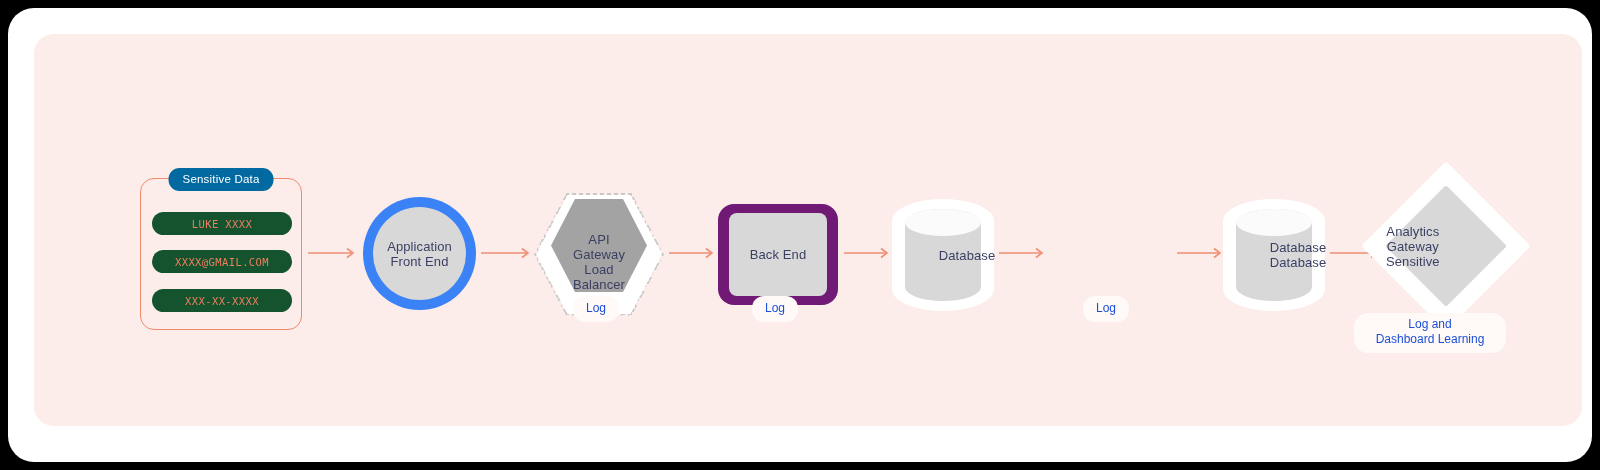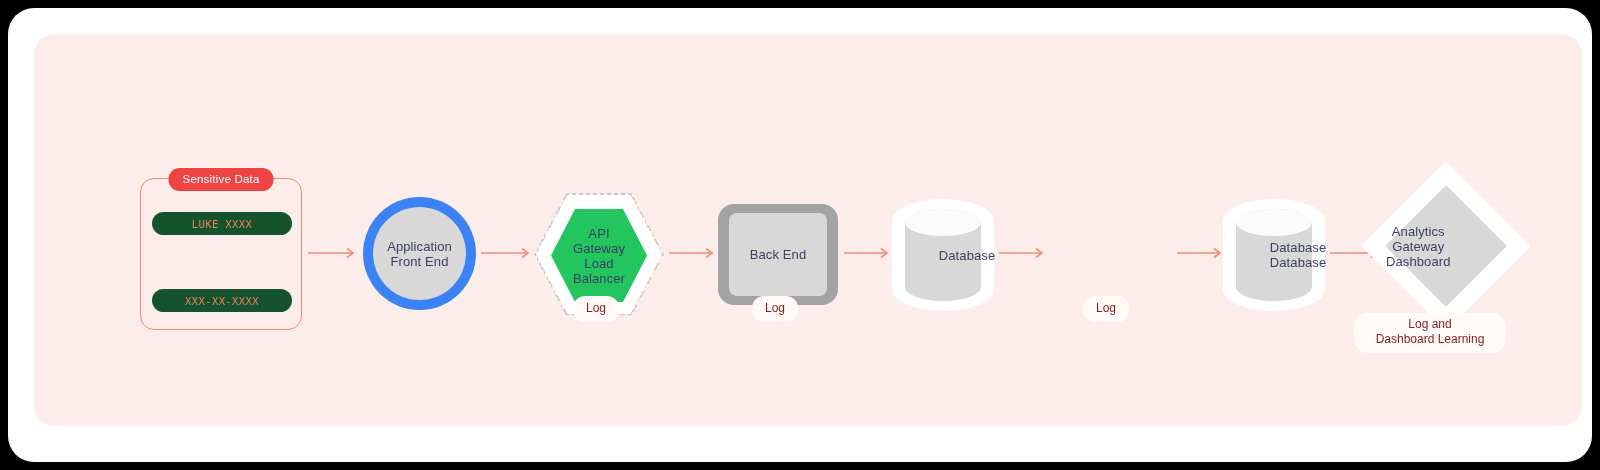--- a/index.html
+++ b/index.html
@@ -56,21 +56,21 @@
     height: 152px;
     border: 1.6px solid #f08a6e;
     border-radius: 14px;
     box-sizing: border-box;
   }
   #sensitive-title {
     position: absolute;
     left: 50%;
     top: -11px;
     transform: translateX(-50%);
-    background: #ef4444;
+    background: #0369a1;
     color: #ffffff;
     font-size: 11.5px;
     padding: 5px 14px 6px;
     border-radius: 11px;
     white-space: nowrap;
     letter-spacing: .2px;
   }
   .sensitive-row {
     position: absolute;
     left: 11px;
@@ -128,35 +128,35 @@
   #hex-dash {
     left: 0; top: 0; width: 130px; height: 123px;
     background: repeating-conic-gradient(#c9c9c9 0% 25%, #fcecea 0% 50%);
     background-size: 7px 7px;
   }
   #hex-white {
     left: 2px; top: 2px; width: 126px; height: 119px;
     background: #ffffff;
   }
   #hex-inner {
-    left: 17px; top: 16px; width: 96px; height: 93px;
-    background: #22c55e;
-    display: flex;
-    align-items: center;
+    left: 17px; top: 6px; width: 96px; height: 93px;
+    background: #a3a3a3;
+    display: flex;
+    align-items: flex-end;
     justify-content: center;
   }
 
   
   #square-outer {
     position: absolute;
     left: 684px;
     top: 170px;
     width: 120px;
     height: 101px;
-    background: #a3a3a3;
+    background: #701a75;
     border-radius: 16px;
   }
   #square-inner {
     position: absolute;
     left: 11px;
     top: 9px;
     width: 98px;
     height: 83px;
     background: #d8d8d8;
     border-radius: 8px;
@@ -273,39 +273,40 @@
     position: absolute;
     height: 12px;
     top: 213px;
   }
   .arrow svg { display: block; overflow: visible; }
 
   
   .log-badge {
     position: absolute;
     background: #fffaf8;
-    color: #7f1d1d;
+    color: #1d4ed8;
     font-size: 12px;
     line-height: 15px;
     padding: 5px 13px 6px;
     border-radius: 12px;
     text-align: center;
     white-space: nowrap;
   }
   .log-multiline { white-space: normal; border-radius: 14px; padding: 4px 12px 6px; }
 </style>
 </head>
 <body>
 
 <div id="outer-card">
   <div id="panel">
 
     <div id="sensitive-card">
       <div id="sensitive-title">Sensitive Data</div>
       <div class="sensitive-row" id="sensitive-row-0">LUKE XXXX</div>
+      <div class="sensitive-row" id="sensitive-row-1">XXXX@GMAIL.COM</div>
       <div class="sensitive-row" id="sensitive-row-2">XXX-XX-XXXX</div>
     </div>
 
     <div class="arrow" style="left:274px; width:50px;">
       <svg width="50" height="12" viewBox="0 0 50 12">
         <line x1="0" y1="6" x2="44" y2="6" stroke="#ef8f73" stroke-width="1.6"></line>
         <polyline points="39,1.5 45,6 39,10.5" fill="none" stroke="#ef8f73" stroke-width="1.6"></polyline>
       </svg>
     </div>
 
@@ -404,21 +405,21 @@
       </svg>
     </div>
 
     <div id="dia-wrap">
       <div id="dia-white"></div>
       <div id="dia-inner"></div>
       <div id="dia-label">
         <div class="node-label">
           <span>Analytics</span><br>
           <span>Gateway</span><br>
-          <span>Dashboard</span>
+          <span>Sensitive</span>
         </div>
       </div>
     </div>
     <div class="log-badge log-multiline" style="left:1320px; top:279px; width:128px;">
       <span>Log and</span><br>
       <span>Dashboard Learning</span>
     </div>
 
   </div>
 </div>

